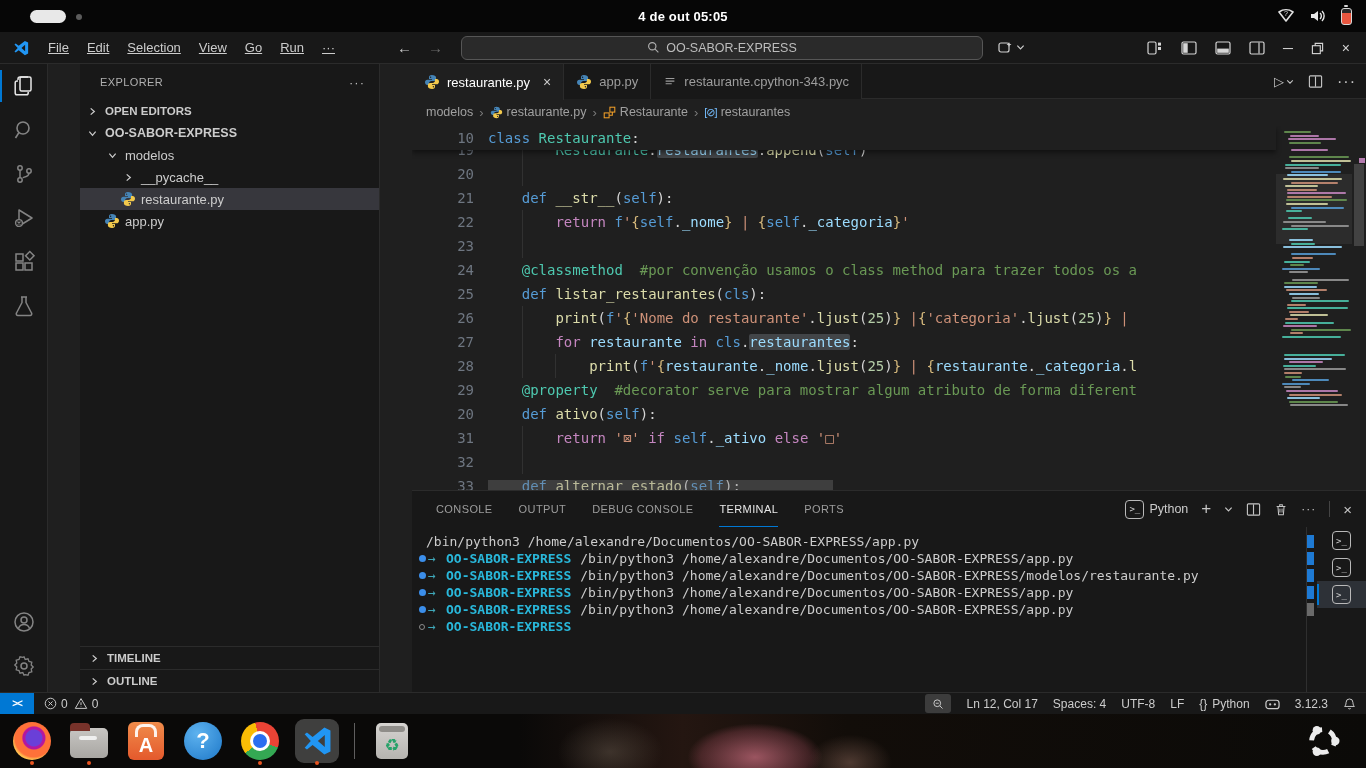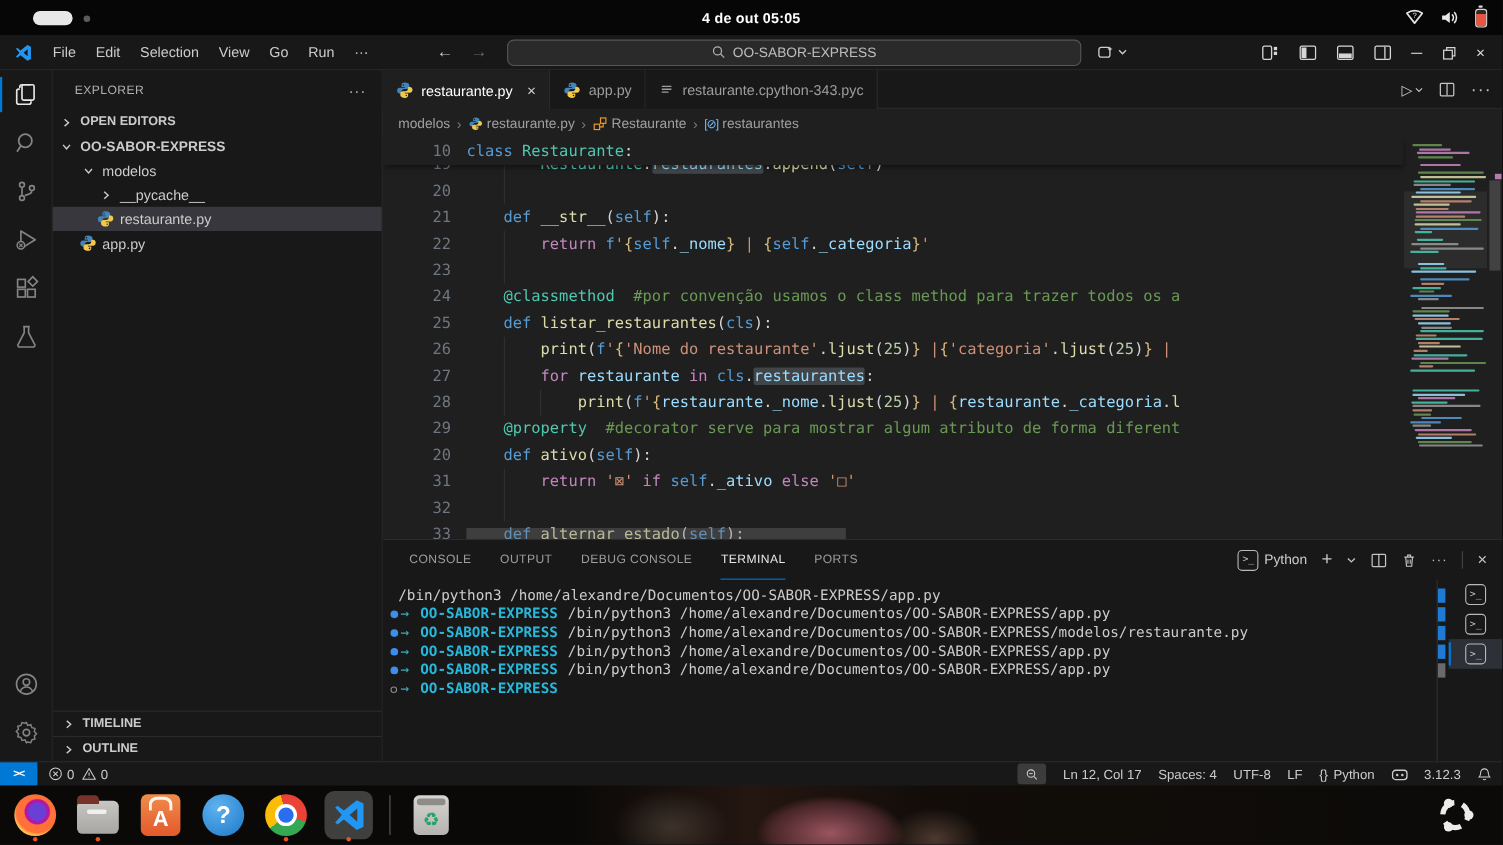--- a/index.html
+++ b/index.html
@@ -15,31 +15,31 @@
   .clock { position:absolute; left:0; right:0; text-align:center; font-size:13px; font-weight:600; letter-spacing:.2px; }
   .sys-icons { position:absolute; right:14px; top:0; height:32px; display:flex; align-items:center; gap:14px; }
   .batt { width:11px; height:17px; border:1.5px solid #d8d8d8; border-radius:3px; position:relative; background:linear-gradient(to top,#e8563f 75%,#2a2a2a 75%); }
   .batt:before { content:""; position:absolute; left:2px; top:-4px; width:4px; height:2.5px; background:#d8d8d8; border-radius:1px; }
 
   
   .titlebar { position:absolute; left:0; top:32px; width:1366px; height:32px; background:#181818;
     border-bottom:1px solid #2b2b2b; display:flex; align-items:center; color:#cccccc; font-size:13px; }
   .vslogo { margin:0 10px 0 12px; display:flex; }
   .menus { display:flex; gap:2px; }
-  .menus span { padding:4px 8px; border-radius:5px; cursor:default; }
+  .menus span { padding:4px 8px; border-radius:5px; cursor:default;text-decoration:underline; }
   .navarrows { margin-left:54px; display:flex; gap:16px; font-size:15px; color:#cccccc; }
   .navarrows .dis { color:#6a6a6a; }
   .searchbox { margin-left:18px; width:522px; height:24px; background:#2a2a2a; border:1px solid #565656;
     border-radius:6px; display:flex; align-items:center; justify-content:center; gap:6px; color:#bdbdbd; font-size:12.5px; }
   .newchat { margin-left:14px; display:flex; align-items:center; gap:3px; color:#cfcfcf; }
   .tb-right { position:absolute; right:0; top:0; height:32px; display:flex; align-items:center; gap:18px; padding-right:16px; }
   .tb-right .wc { font-size:14px; color:#d6d6d6; }
 
   
-  .main { position:absolute; left:0; top:64px; width:1366px; height:628px; display:flex; }
+  .main { position:absolute; left:0; top:64px; width:1366px; height:628px; display:flex;gap:32px; }
 
   .activitybar { width:48px; background:#181818; border-right:1px solid #2b2b2b; position:relative; }
   .ab-icon { width:48px; height:44px; display:flex; align-items:center; justify-content:center; position:relative; }
   .ab-icon.active:before { content:""; position:absolute; left:0; top:6px; bottom:6px; width:2px; background:#0078d4; }
   .ab-bottom { position:absolute; bottom:4px; left:0; }
 
   .sidebar { width:300px; background:#181818; border-right:1px solid #2b2b2b; color:#cccccc; position:relative; font-size:13px; }
   .sb-header { height:36px; display:flex; align-items:center; justify-content:space-between; padding:0 14px 0 20px; }
   .sb-title { font-size:11px; color:#b0b0b0; letter-spacing:.4px; }
   .sb-dots { color:#bdbdbd; letter-spacing:1px; }

